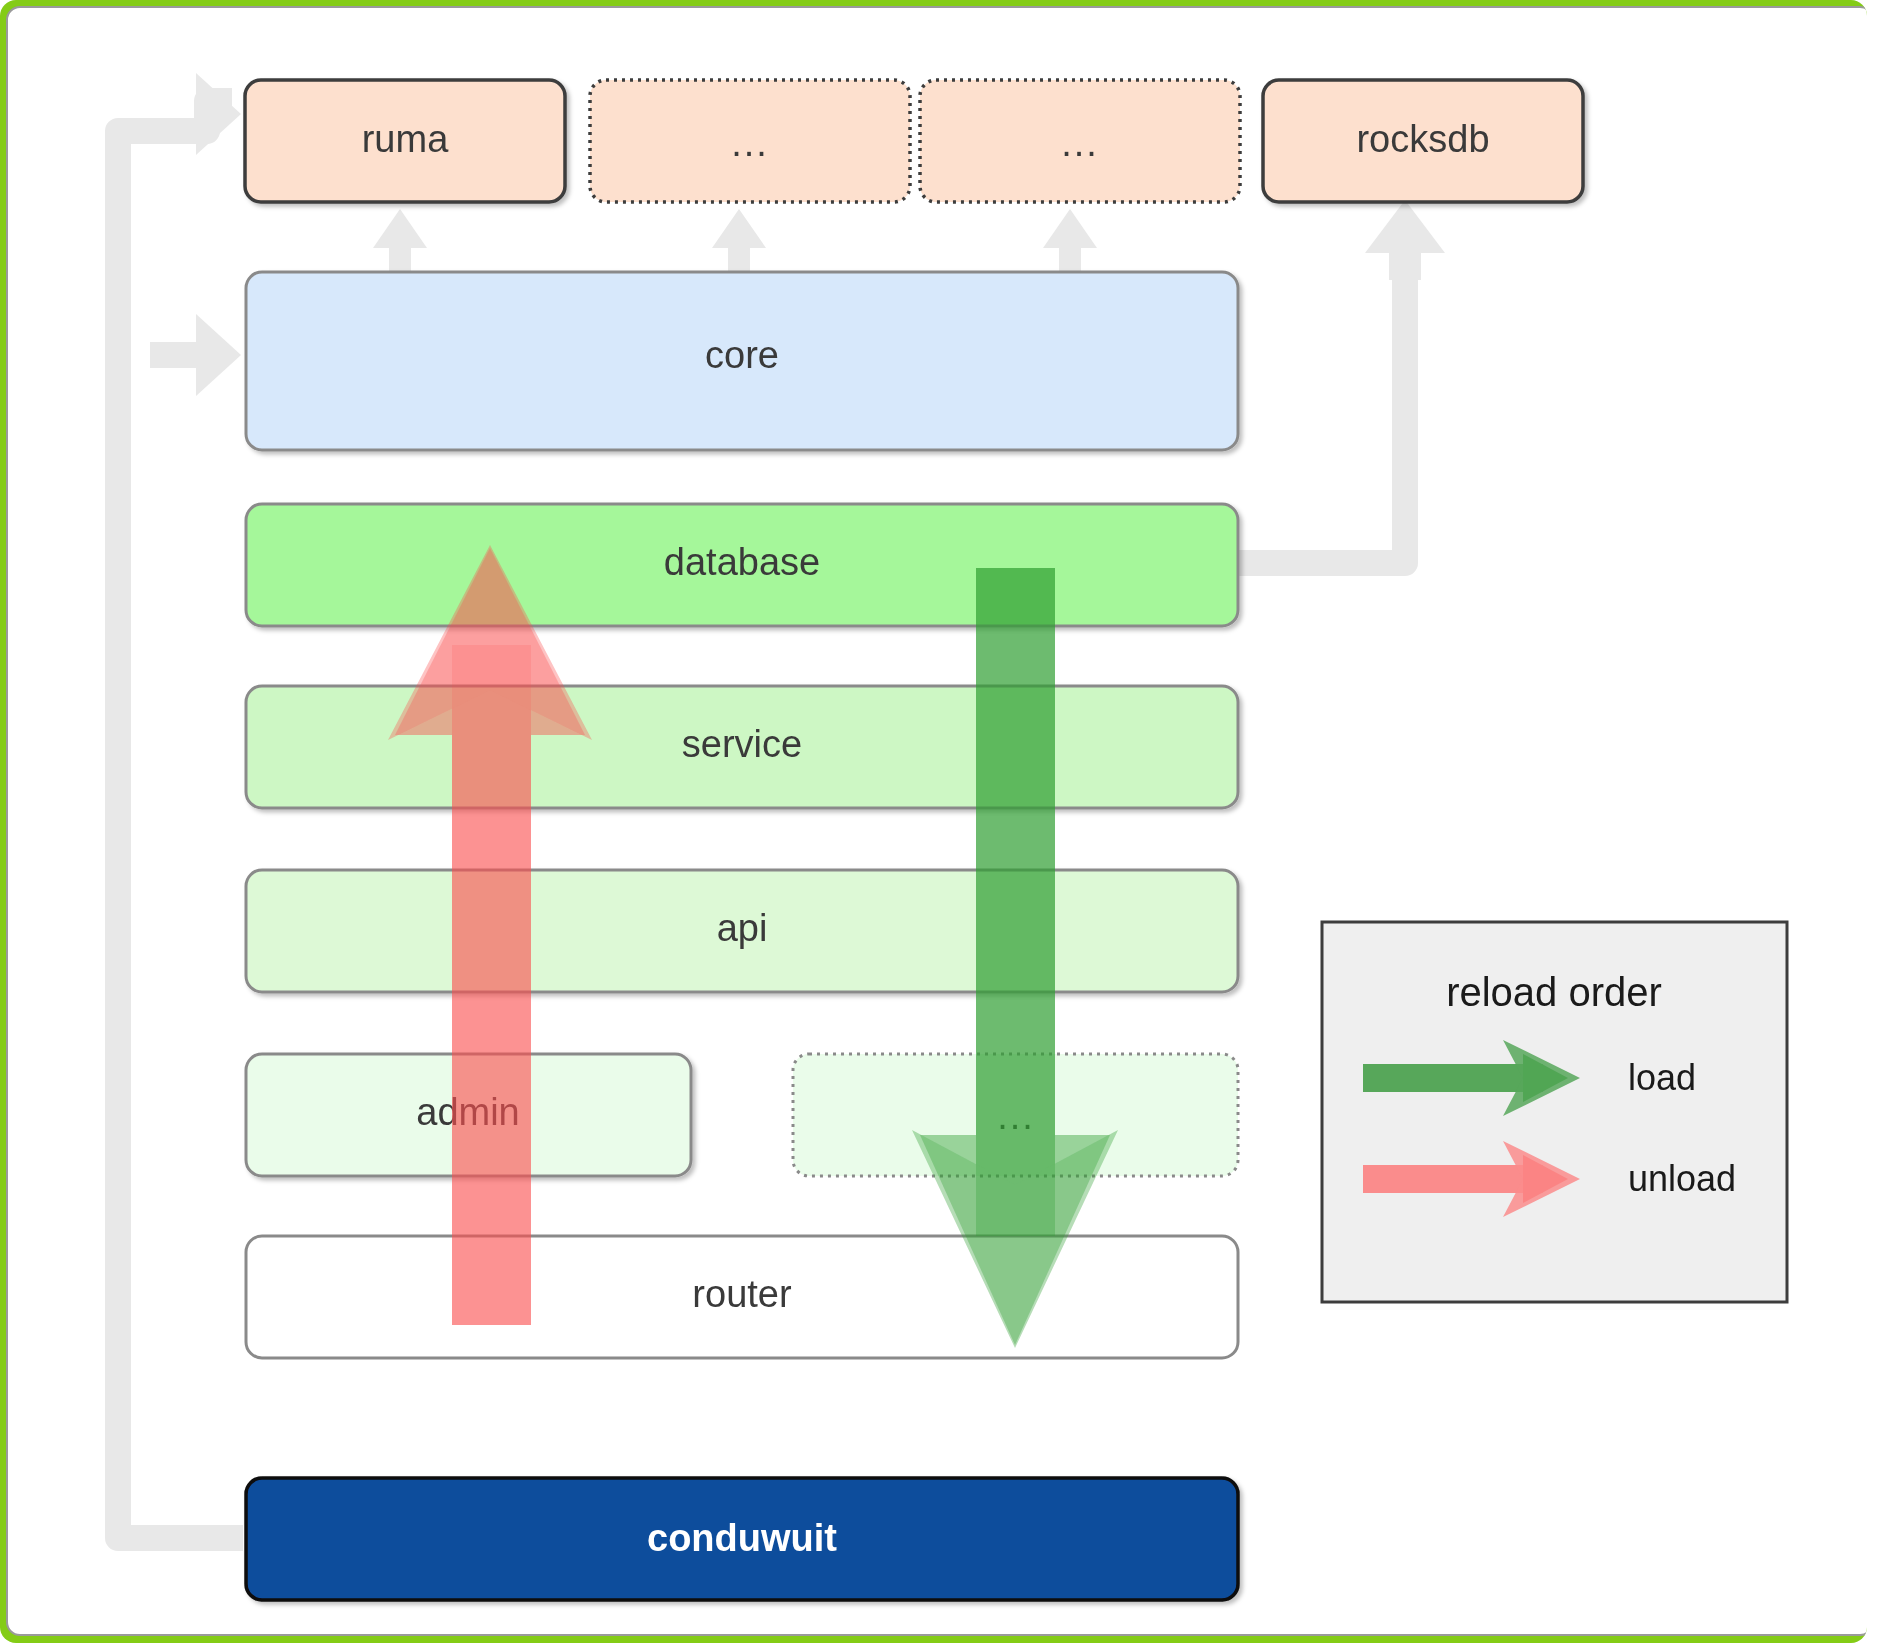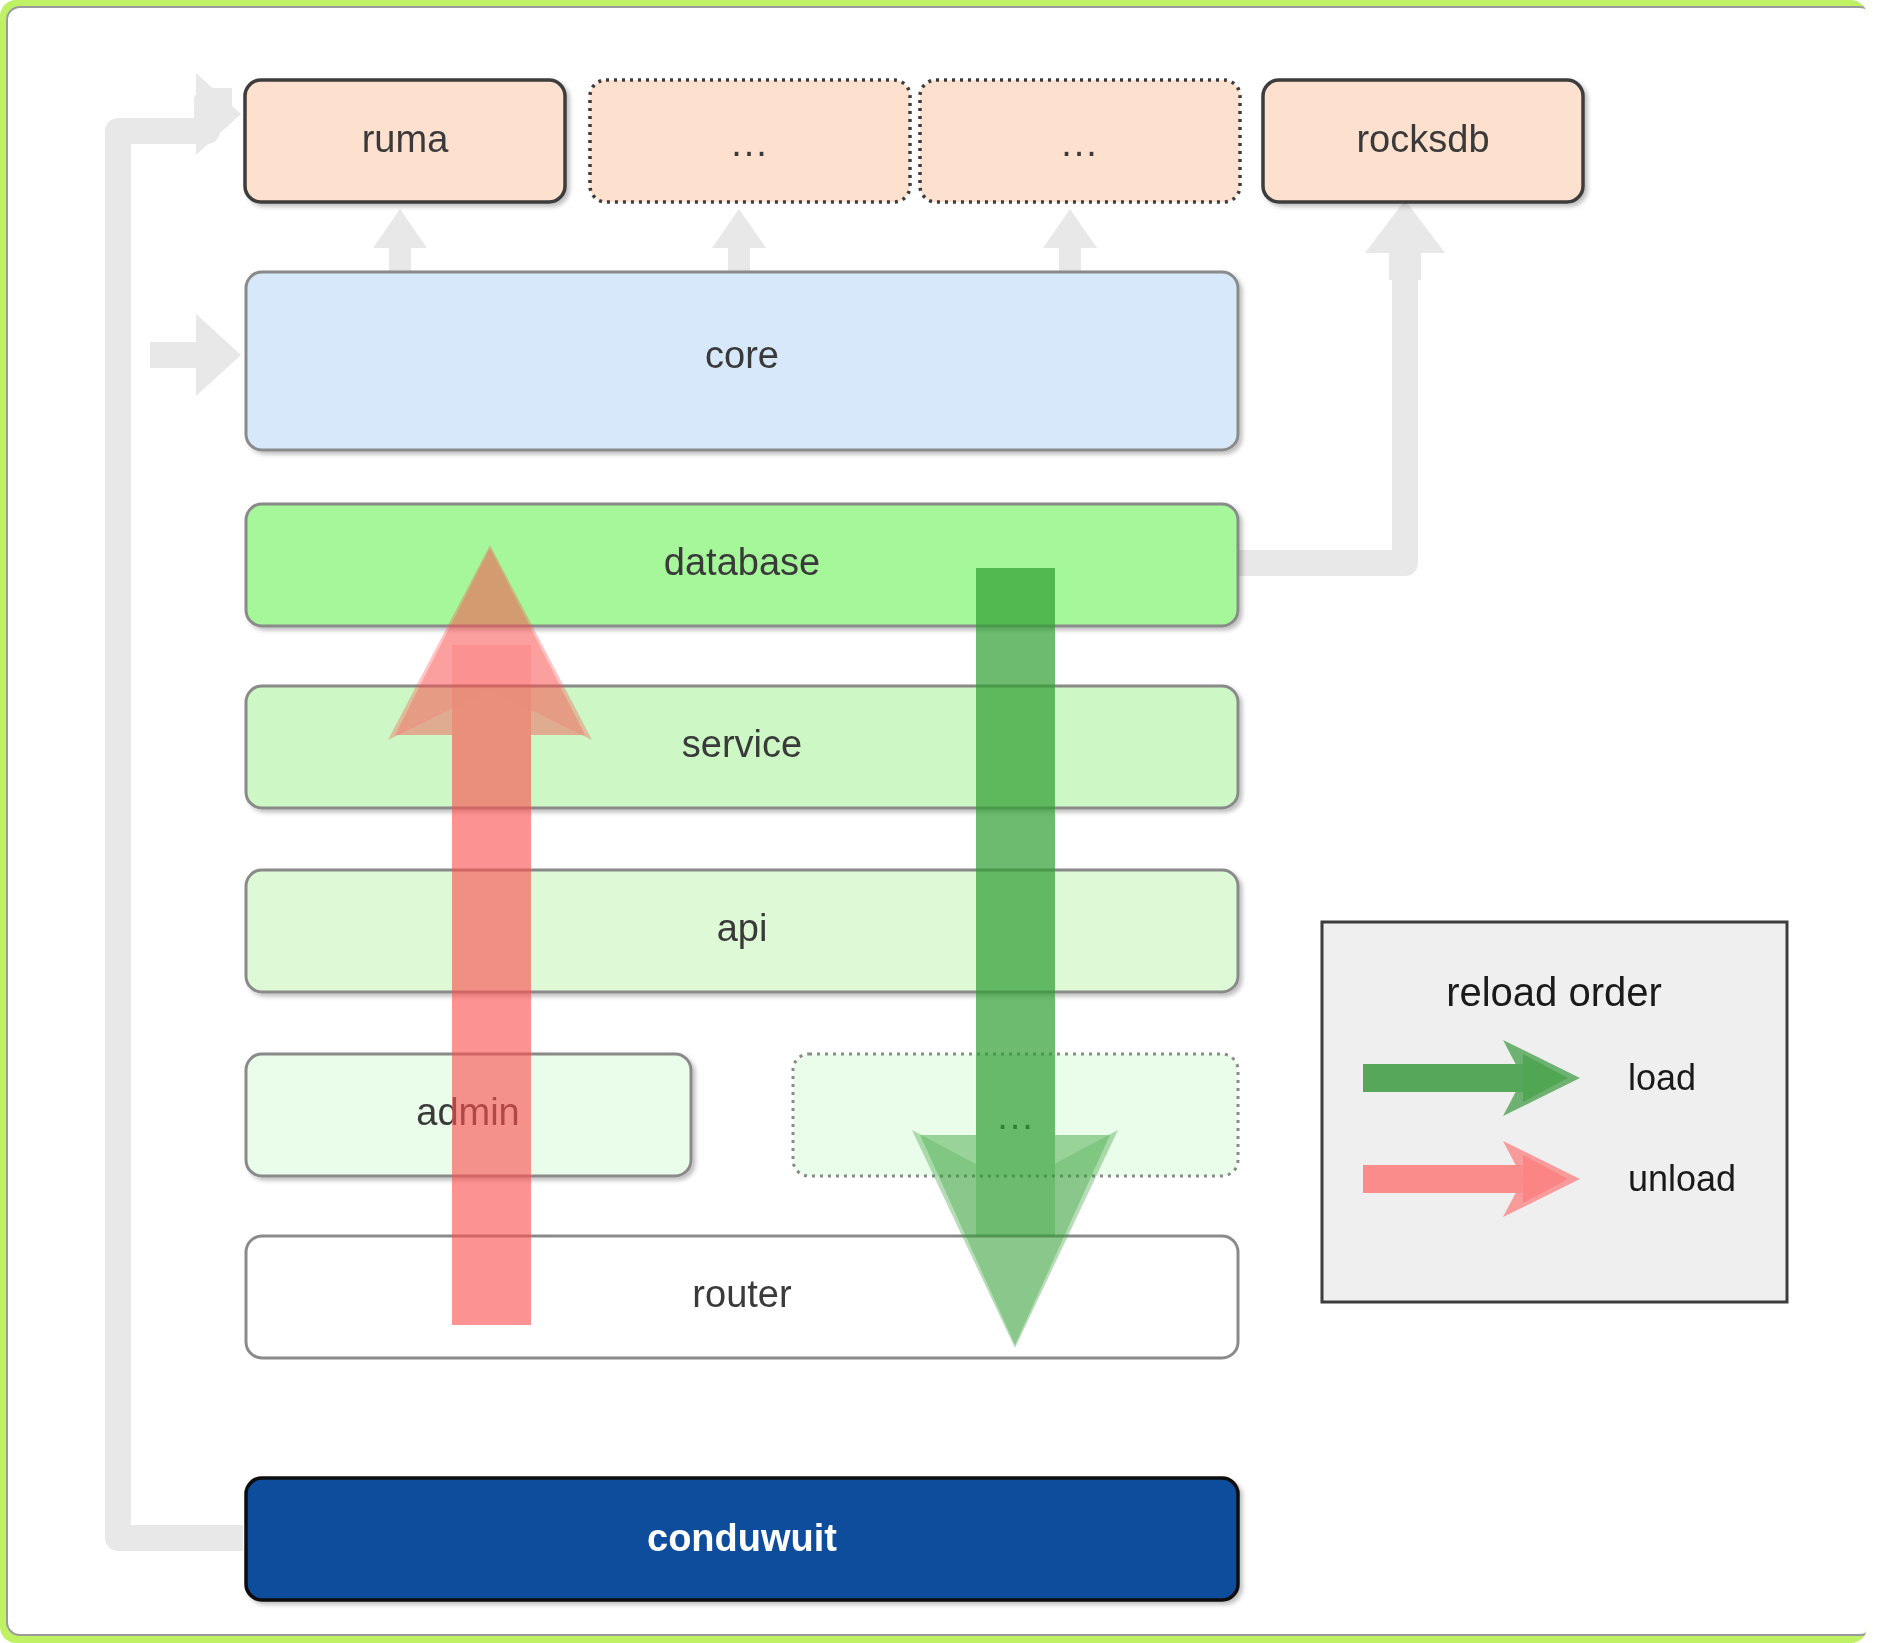--- a/index.html
+++ b/index.html
@@ -5,21 +5,21 @@
   html, body {
     margin: 0;
     padding: 0;
     background: #ffffff;
     font-family: "Liberation Sans", sans-serif;
   }
   #page {
     position: relative;
     width: 1867px;
     height: 1643px;
-    background: #bef264;
+    background: #84cc16;
     overflow: hidden;
     border-radius: 16px;
   }
   #frame {
     position: absolute;
     left: 6px;
     top: 6px;
     width: 1868px;
     height: 1630px;
     border: 2px solid #9a9a9a;

